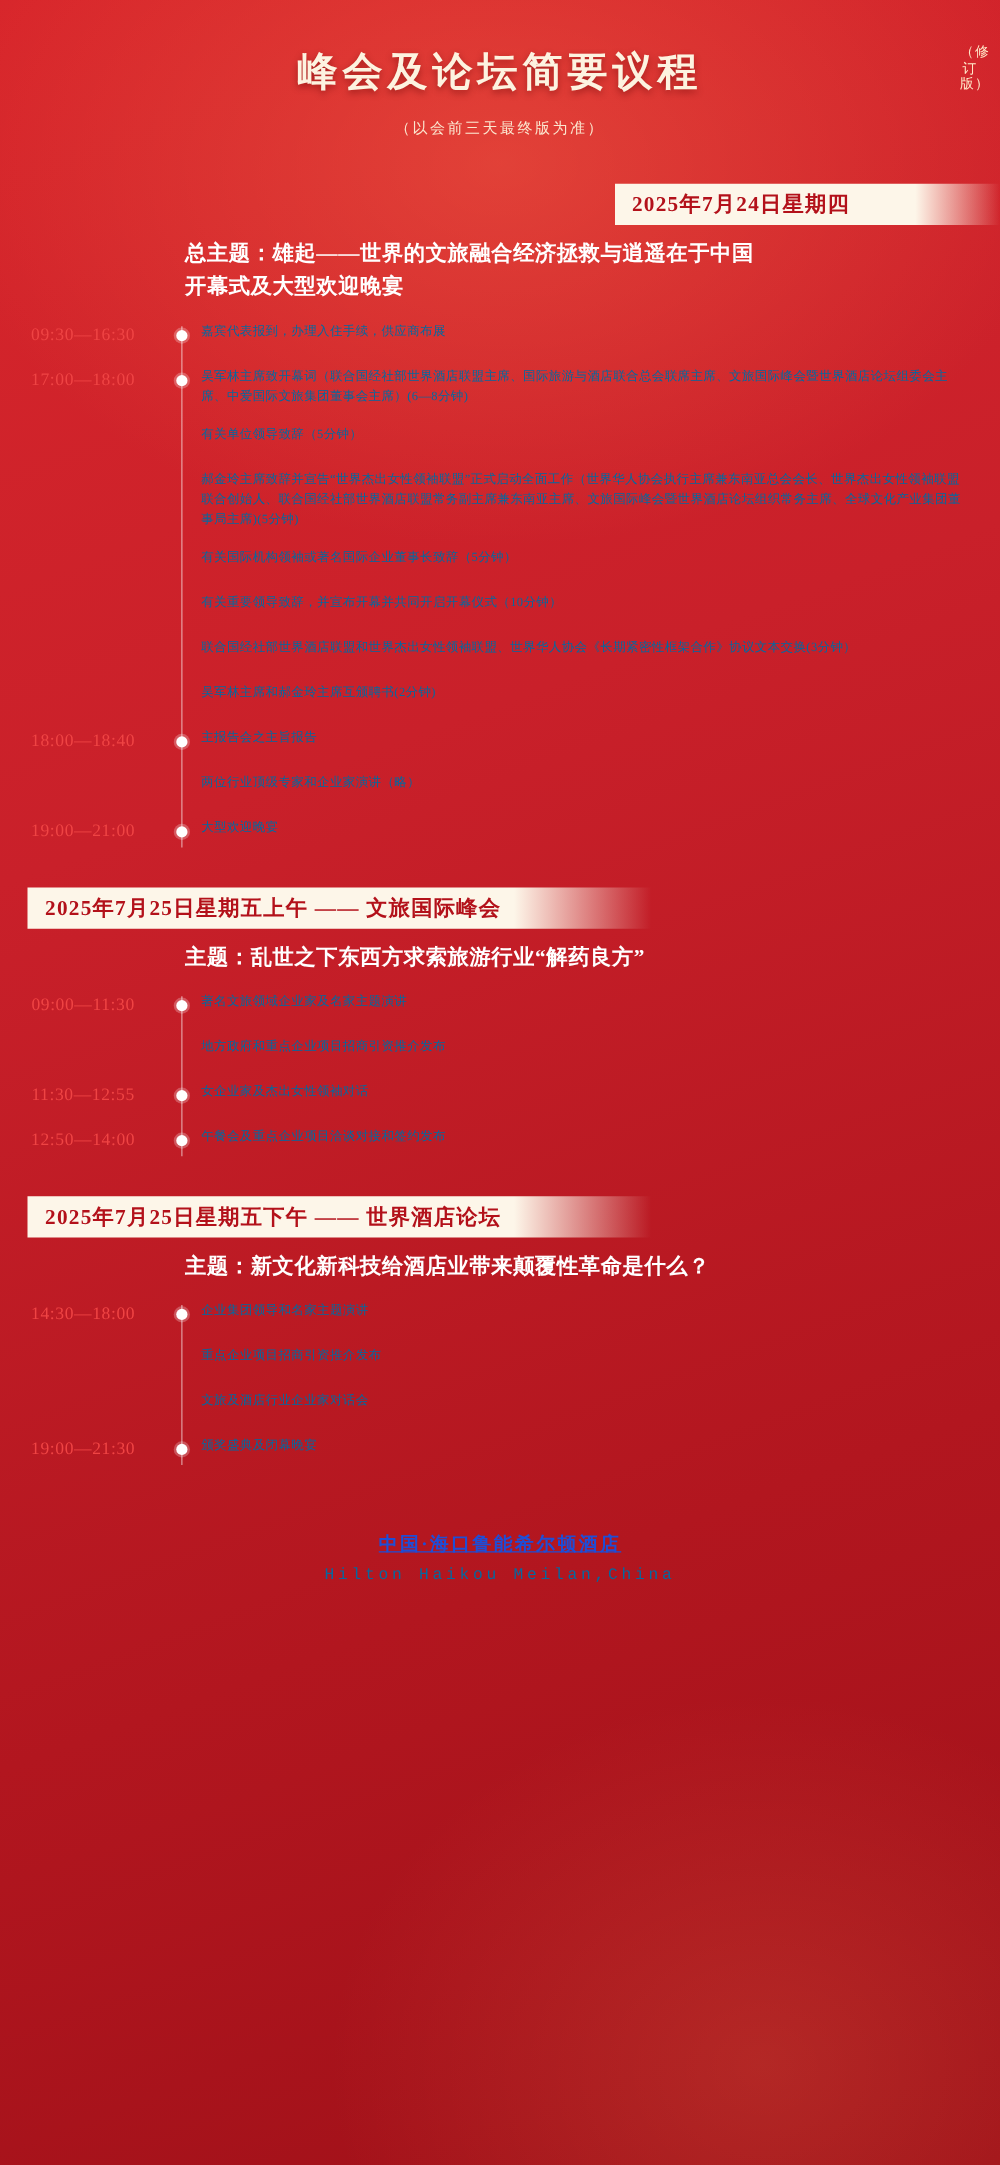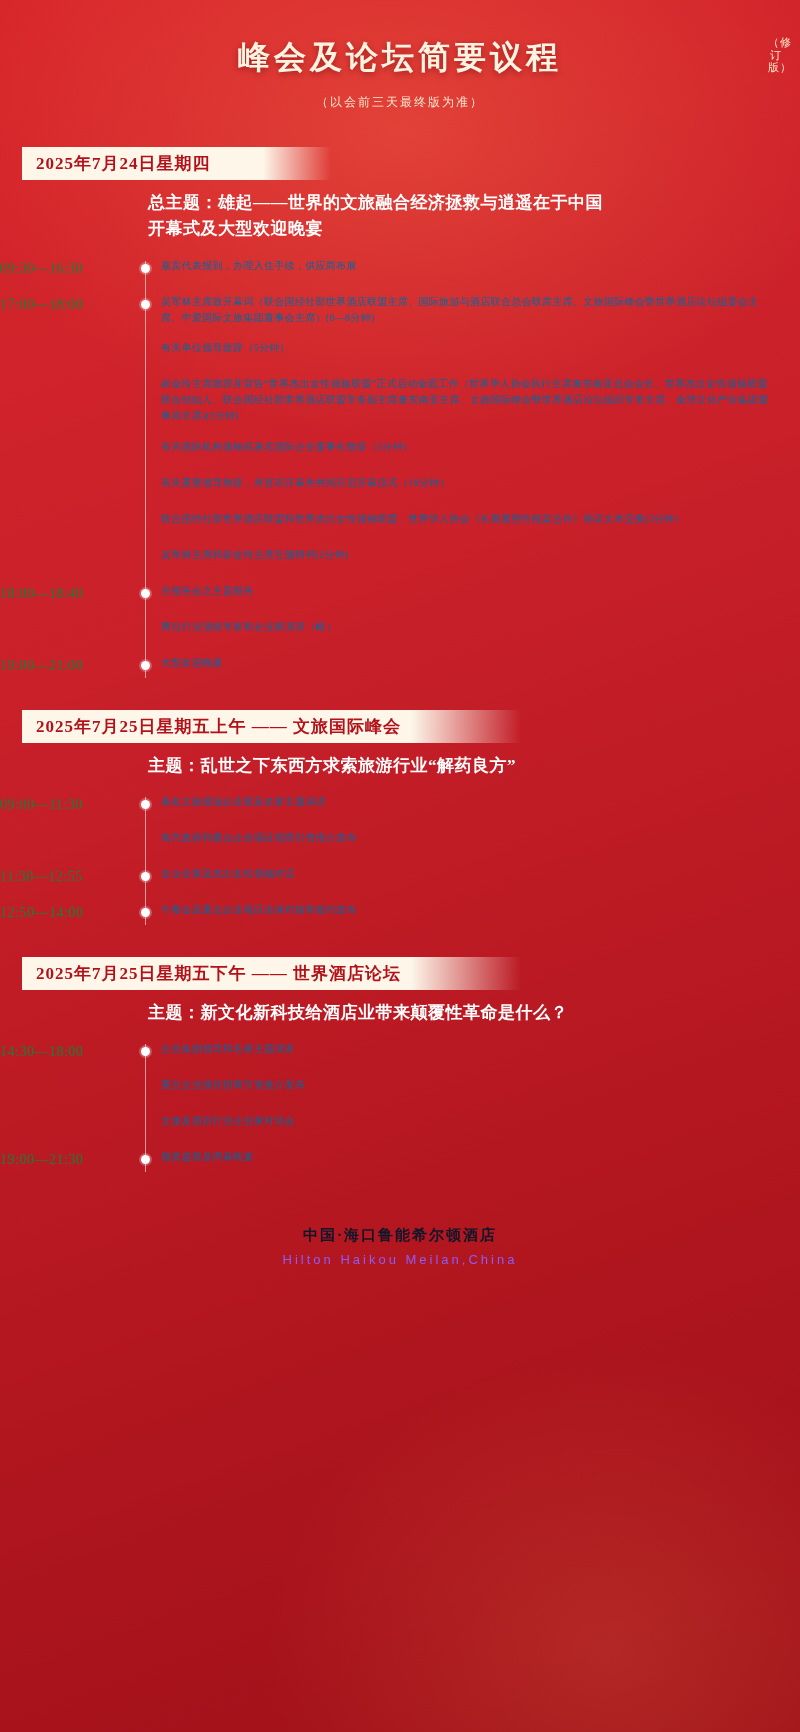--- a/index.html
+++ b/index.html
@@ -81,21 +81,21 @@
     color: #b3111a;
     font-weight: bold;
     font-size: 17px;
     letter-spacing: 1px;
     padding: 5px 120px 5px 14px;
     box-sizing: border-box;
   }
   .day-banner-wrap {
     margin-top: 22px;
   }
-  .day-banner-wrap.first { margin-top: 26px; }
+  .day-banner-wrap.first { margin-top: 26px; text-align: right; }
 
   .block-title {
     margin: 10px 0 0 148px;
     font-weight: bold;
     font-size: 17px;
     color: #ffffff;
     line-height: 1.55;
     letter-spacing: 0.5px;
   }
   .block-title .theme { display:block; }
@@ -118,25 +118,25 @@
   .row {
     position: relative;
     display: flex;
     align-items: flex-start;
     padding: 7px 28px 7px 0;
     min-height: 22px;
   }
   .time {
     width: 145px;
     flex: 0 0 145px;
-    text-align: left;
+    text-align: center;
     padding-right: 12px;
     box-sizing: border-box;
     font-size: 14px;
-    color: #15803d;
+    color: #ef4444;
     letter-spacing: 0.5px;
     line-height: 1.5;
   }
   .dot {
     position: absolute;
     left: 141px;
     top: 13px;
     width: 9px;
     height: 9px;
     border-radius: 50%;
@@ -156,28 +156,29 @@
   
   .footer {
     margin-top: 44px;
     text-align: center;
     padding-bottom: 24px;
   }
   .footer-cn {
     font-size: 15px;
     font-weight: bold;
     letter-spacing: 2px;
-    color: #0f172a;
+    color: #1d4ed8;
+    text-decoration: underline;
   }
   .footer-en {
     margin-top: 7px;
     font-size: 13px;
     letter-spacing: 3px;
-    color: #8b5cf6;
-    font-family: Liberation Sans, sans-serif;
+    color: #0369a1;
+    font-family: Liberation Mono, monospace;
   }
   .spacer-sm { height: 10px; }
 </style>
 </head>
 <body>
 
 <div class="glow"></div>
 <div class="glow2"></div>
 
 <div class="page">

